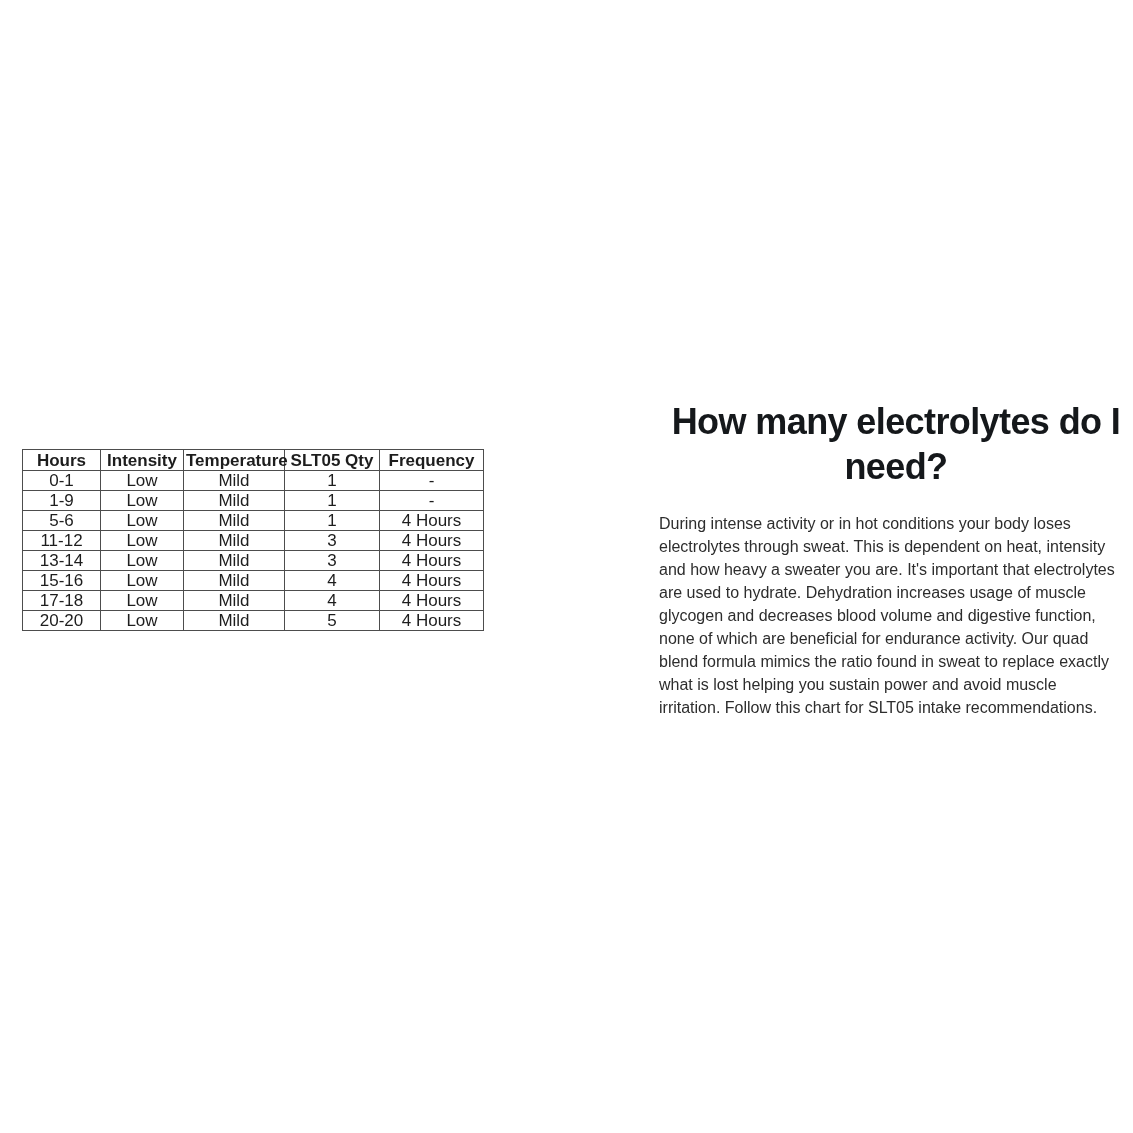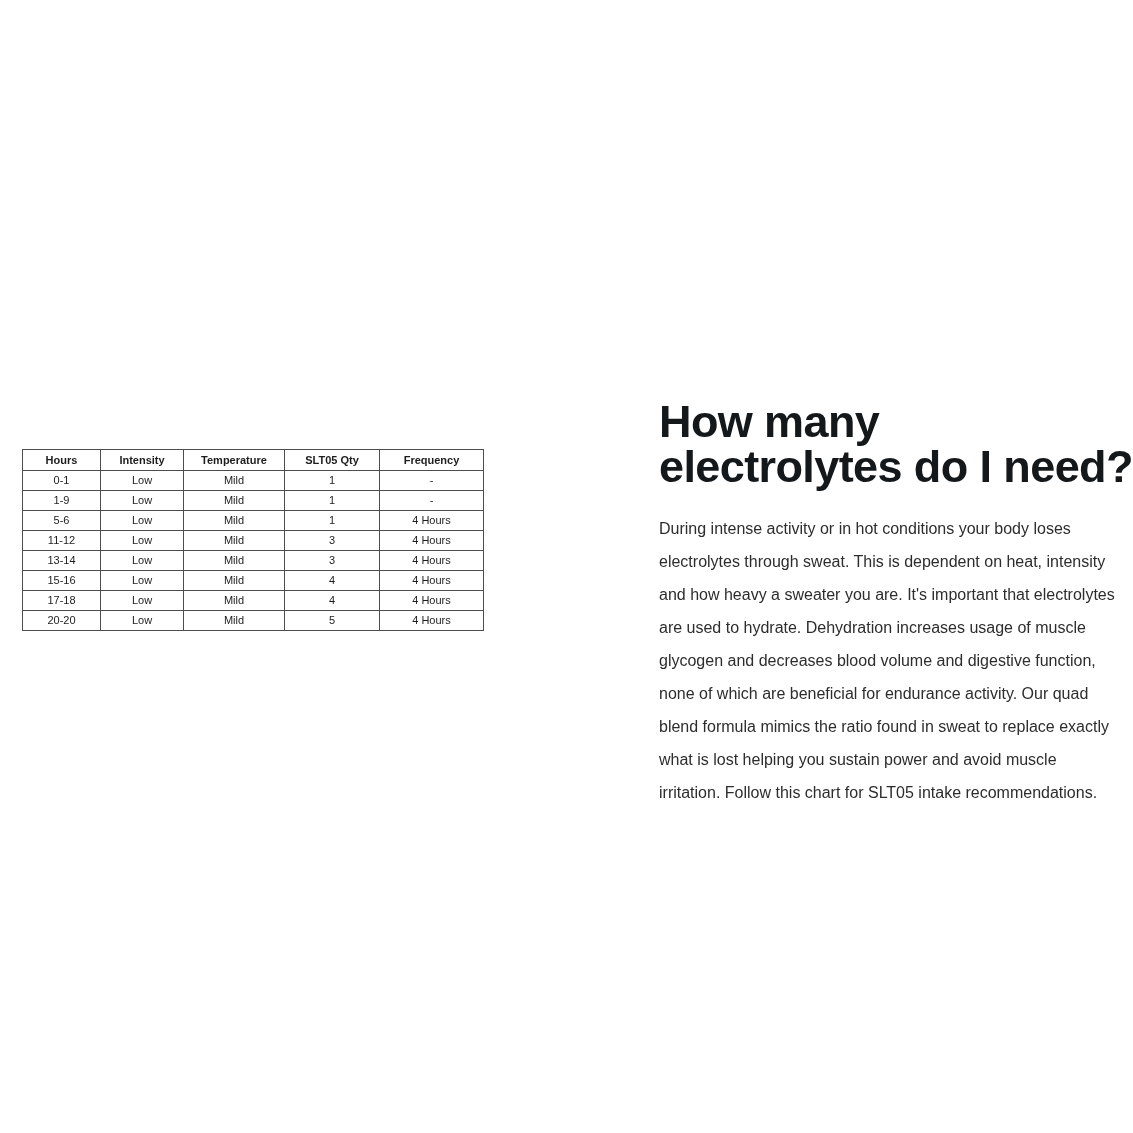--- a/index.html
+++ b/index.html
@@ -24,50 +24,51 @@
   table {
     border-collapse: collapse;
     table-layout: fixed;
     width: 461px;
     color: var(--table-text);
   }
   th, td {
     border: 1px solid var(--table-border);
     text-align: center;
     vertical-align: middle;
-    font-size: 11px;
+    font-size: 17px;
     height: 20px;
     line-height: 1;
     padding: 0 2px;
   }
   th { font-weight: 700; height: 21px; }
   td { font-weight: 400; }
   col.c1 { width: 78px; }
   col.c2 { width: 83px; }
   col.c3 { width: 101px; }
   col.c4 { width: 95px; }
   col.c5 { width: 104px; }
 
   .text-section {
     position: absolute;
     left: 659px; top: 399px;
     width: 474px;
   }
   .text-section h2 {
-    font-size: 45px;
+    font-size: 36px;
     font-weight: 700;
     line-height: 45px;
     letter-spacing: -0.6px;
     color: var(--heading-text);
+    text-align: center;
   }
   .text-section p {
     margin-top: 23px;
     width: 462px;
     font-size: 16px;
-    line-height: 33px;
+    line-height: 23px;
     color: var(--body-text);
   }
 </style>
 </head>
 <body>
 
 <div class="table-section">
   <table>
     <colgroup>
       <col class="c1">

